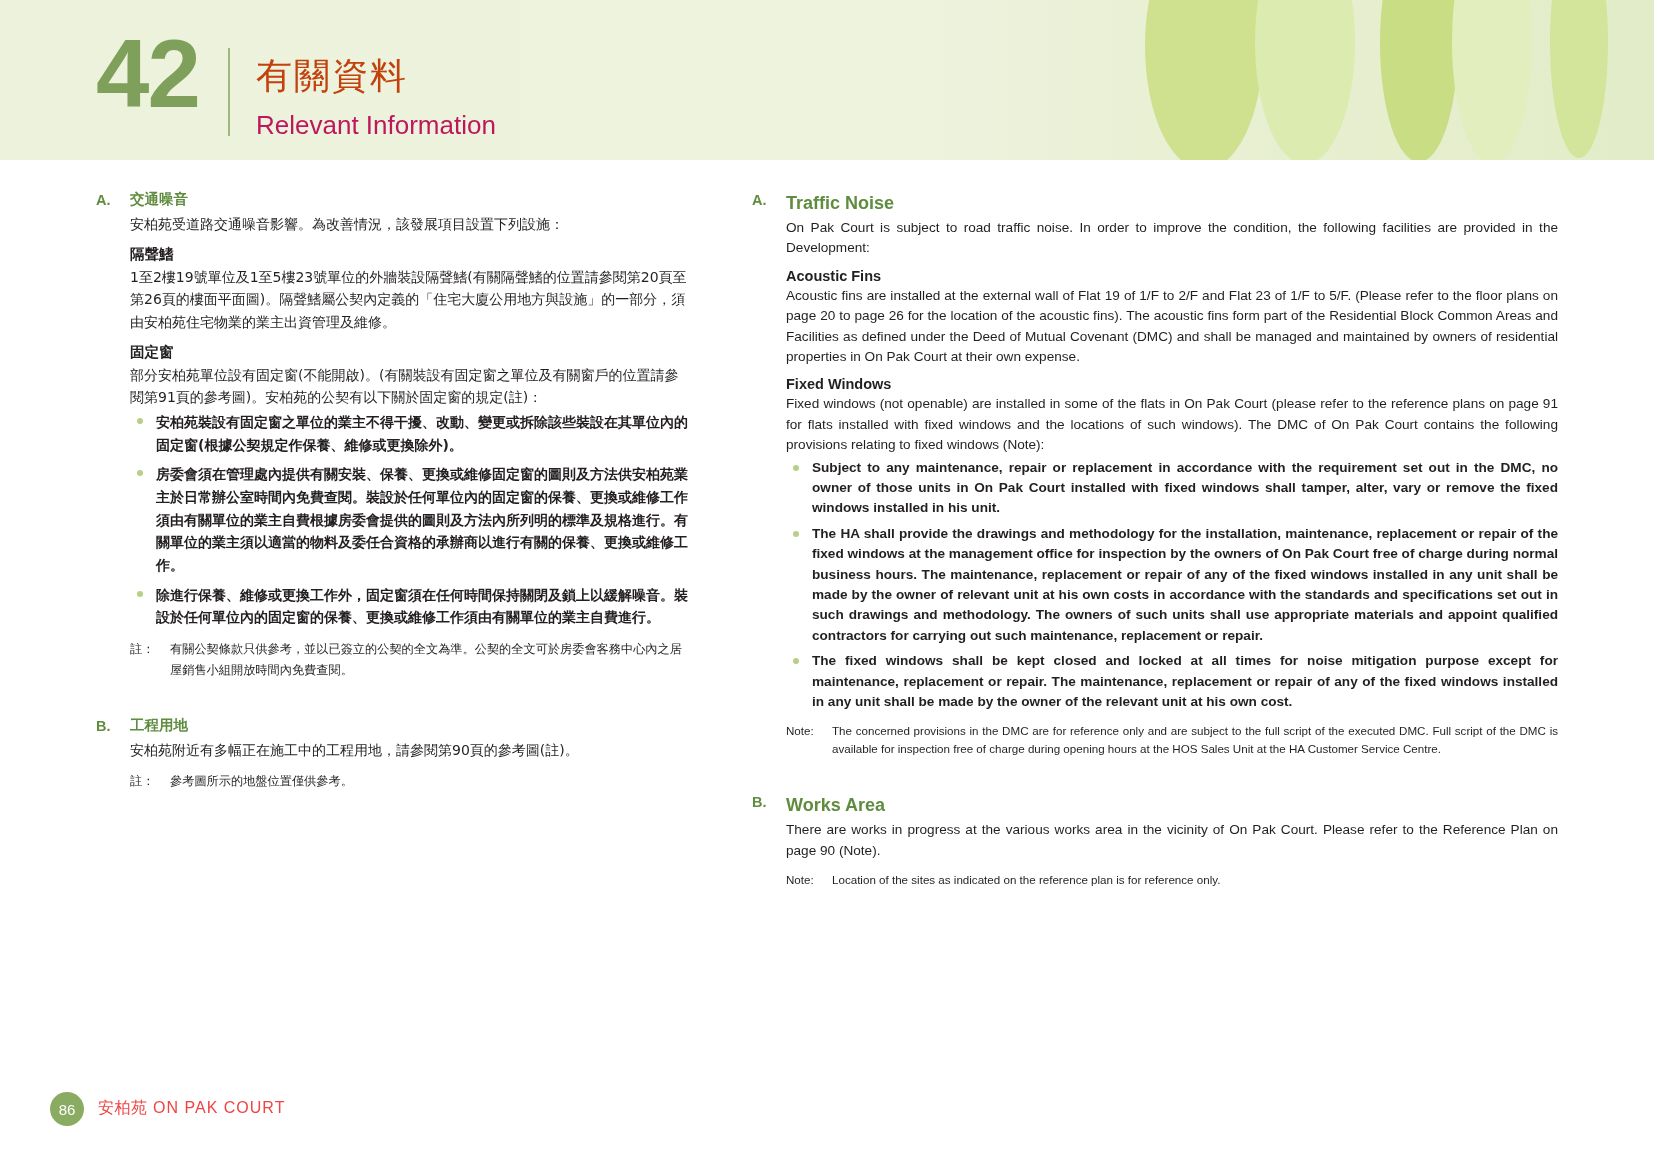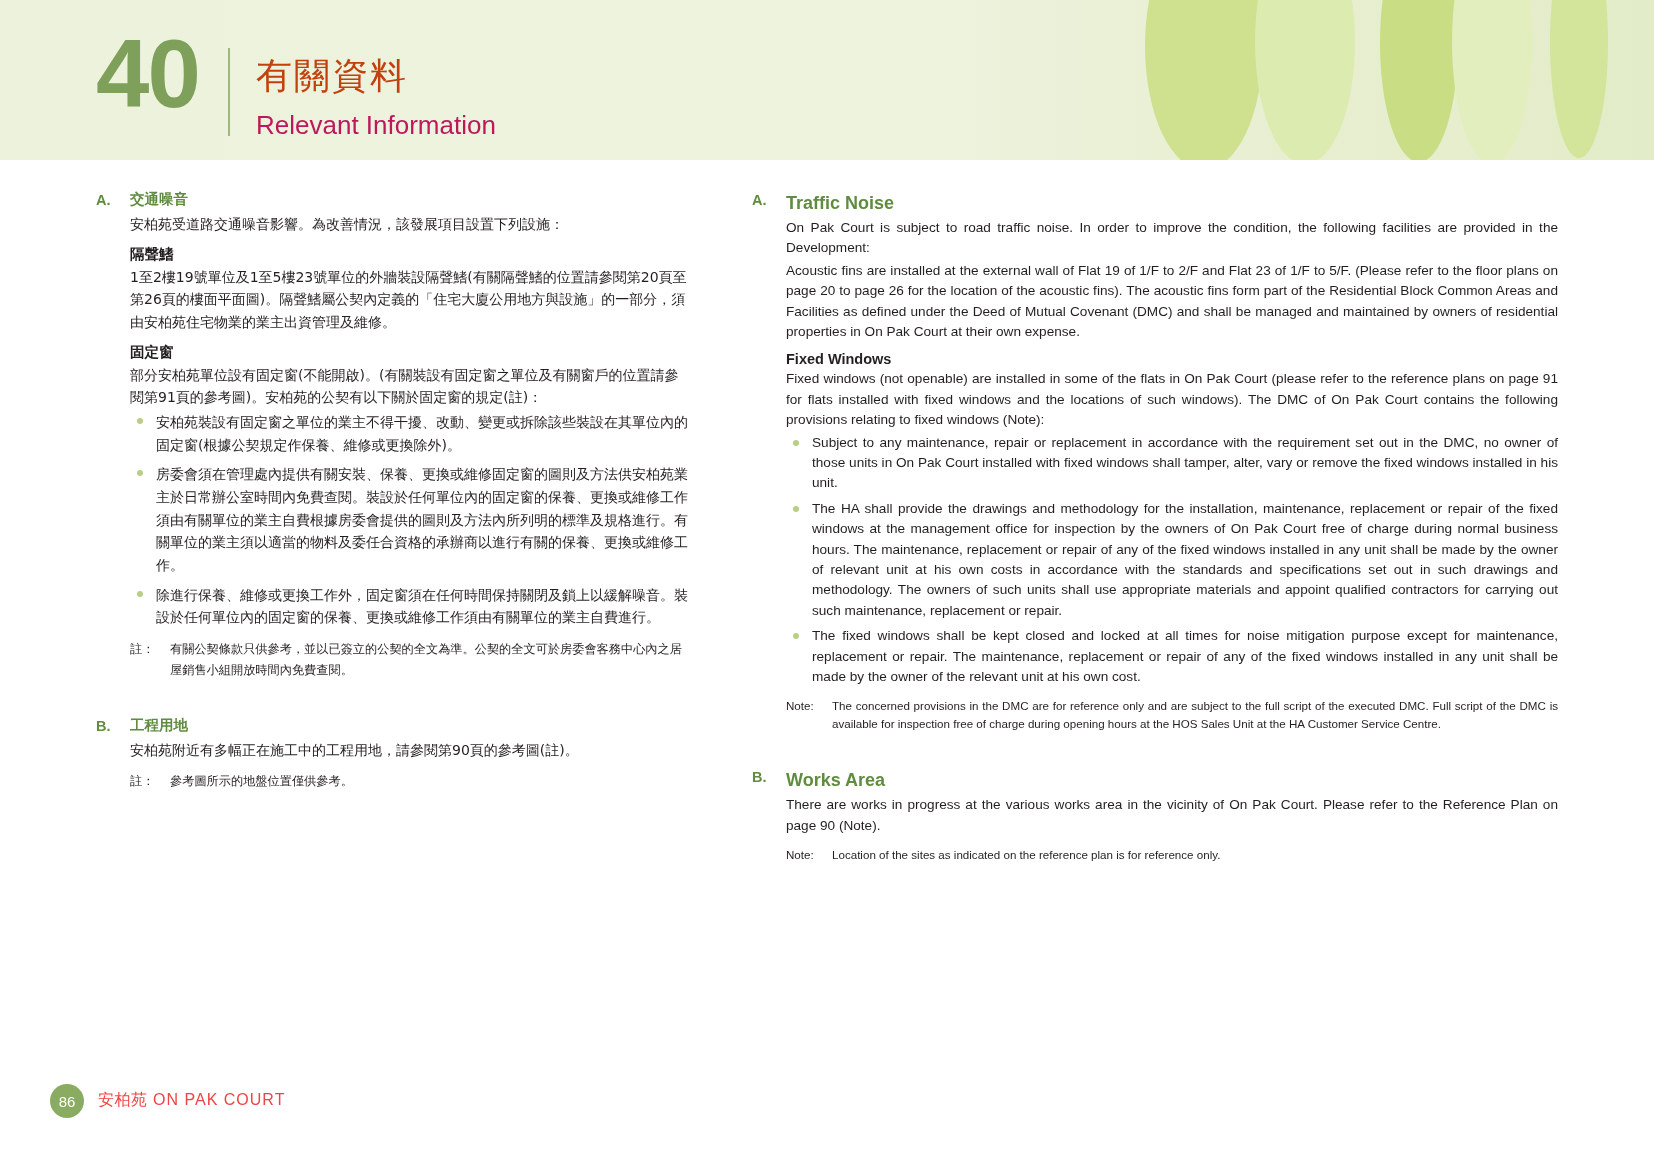--- a/index.html
+++ b/index.html
@@ -130,20 +130,21 @@
     margin: 2px 0 0 0;
     padding: 0;
   }
   ul.bullets li {
     position: relative;
     padding-left: 26px;
     margin-bottom: 5px;
     font-size: 13.6px;
     line-height: 1.5;
     text-align: justify;
+    font-weight: bold;
   }
   ul.bullets li::before {
     content: "";
     position: absolute;
     left: 7px; top: 7px;
     width: 6px; height: 6px;
     border-radius: 50%;
     background: #b9cf86;
   }
   ul.bullets.zh li {
@@ -176,21 +177,21 @@
     line-height: 1.75;
   }
   .note.zh .note-label { width: 40px; }
   .note.zh .note-text { text-align: left; }
 
   .gap-lg { height: 30px; }
 
   
   .footer {
     position: absolute;
-    left: 0; bottom: 12px;
+    left: 0; bottom: 4px;
     width: 1654px; height: 86px;
   }
   .footer-badge {
     position: absolute;
     left: 50px; bottom: 40px;
     width: 34px; height: 34px;
     border-radius: 50%;
     background: #8aab62;
     color: #ffffff;
     font-size: 15px;
@@ -215,21 +216,21 @@
 <body>
 
 <div class="header">
   <div class="header-gradient"></div>
   <div class="leaf l1"></div>
   <div class="leaf l2"></div>
   <div class="leaf l3"></div>
   <div class="leaf l4"></div>
   <div class="leaf l5"></div>
 
-  <div class="page-number-big">40</div>
+  <div class="page-number-big">42</div>
   <div class="title-divider"></div>
   <div class="title-zh">有關資料</div>
   <div class="title-en">Relevant Information</div>
 </div>
 
 <div class="col col-left">
 
   <div class="sec">
     <div class="sec-letter">A.</div>
     <div class="sec-body">
@@ -271,20 +272,21 @@
 </div>
 
 <div class="col col-right">
 
   <div class="sec">
     <div class="sec-letter">A.</div>
     <div class="sec-body">
       <div class="sec-head">Traffic Noise</div>
       <p class="body">On Pak Court is subject to road traffic noise.  In order to improve the condition, the following facilities are provided in the Development:</p>
 
+      <div class="sub-head">Acoustic Fins</div>
       <p class="body">Acoustic fins are installed at the external wall of Flat 19 of 1/F to 2/F and Flat 23 of 1/F to 5/F. (Please refer to the floor plans on page 20 to page 26 for the location of the acoustic fins). The acoustic fins form part of the Residential Block Common Areas and Facilities as defined under the Deed of Mutual Covenant (DMC) and shall be managed and maintained by owners of residential properties in On Pak Court at their own expense.</p>
 
       <div class="sub-head">Fixed Windows</div>
       <p class="body">Fixed windows (not openable) are installed in some of the flats in On Pak Court (please refer to the reference plans on page 91 for flats installed with fixed windows and the locations of such windows). The DMC of On Pak Court contains the following provisions relating to fixed windows (Note):</p>
 
       <ul class="bullets">
         <li>Subject to any maintenance, repair or replacement in accordance with the requirement set out in the DMC, no owner of those units in On Pak Court installed with fixed windows shall tamper, alter, vary or remove the fixed windows installed in his unit.</li>
         <li>The HA shall provide the drawings and methodology for the installation, maintenance, replacement or repair of the fixed windows at the management office for inspection by the owners of On Pak Court free of charge during normal business hours. The maintenance, replacement or repair of any of the fixed windows installed in any unit shall be made by the owner of relevant unit at his own costs in accordance with the standards and specifications set out in such drawings and methodology. The owners of such units shall use appropriate materials and appoint qualified contractors for carrying out such maintenance, replacement or repair.</li>
         <li>The fixed windows shall be kept closed and locked at all times for noise mitigation purpose except for maintenance, replacement or repair. The maintenance, replacement or repair of any of the fixed windows installed in any unit shall be made by the owner of the relevant unit at his own cost.</li>
       </ul>

